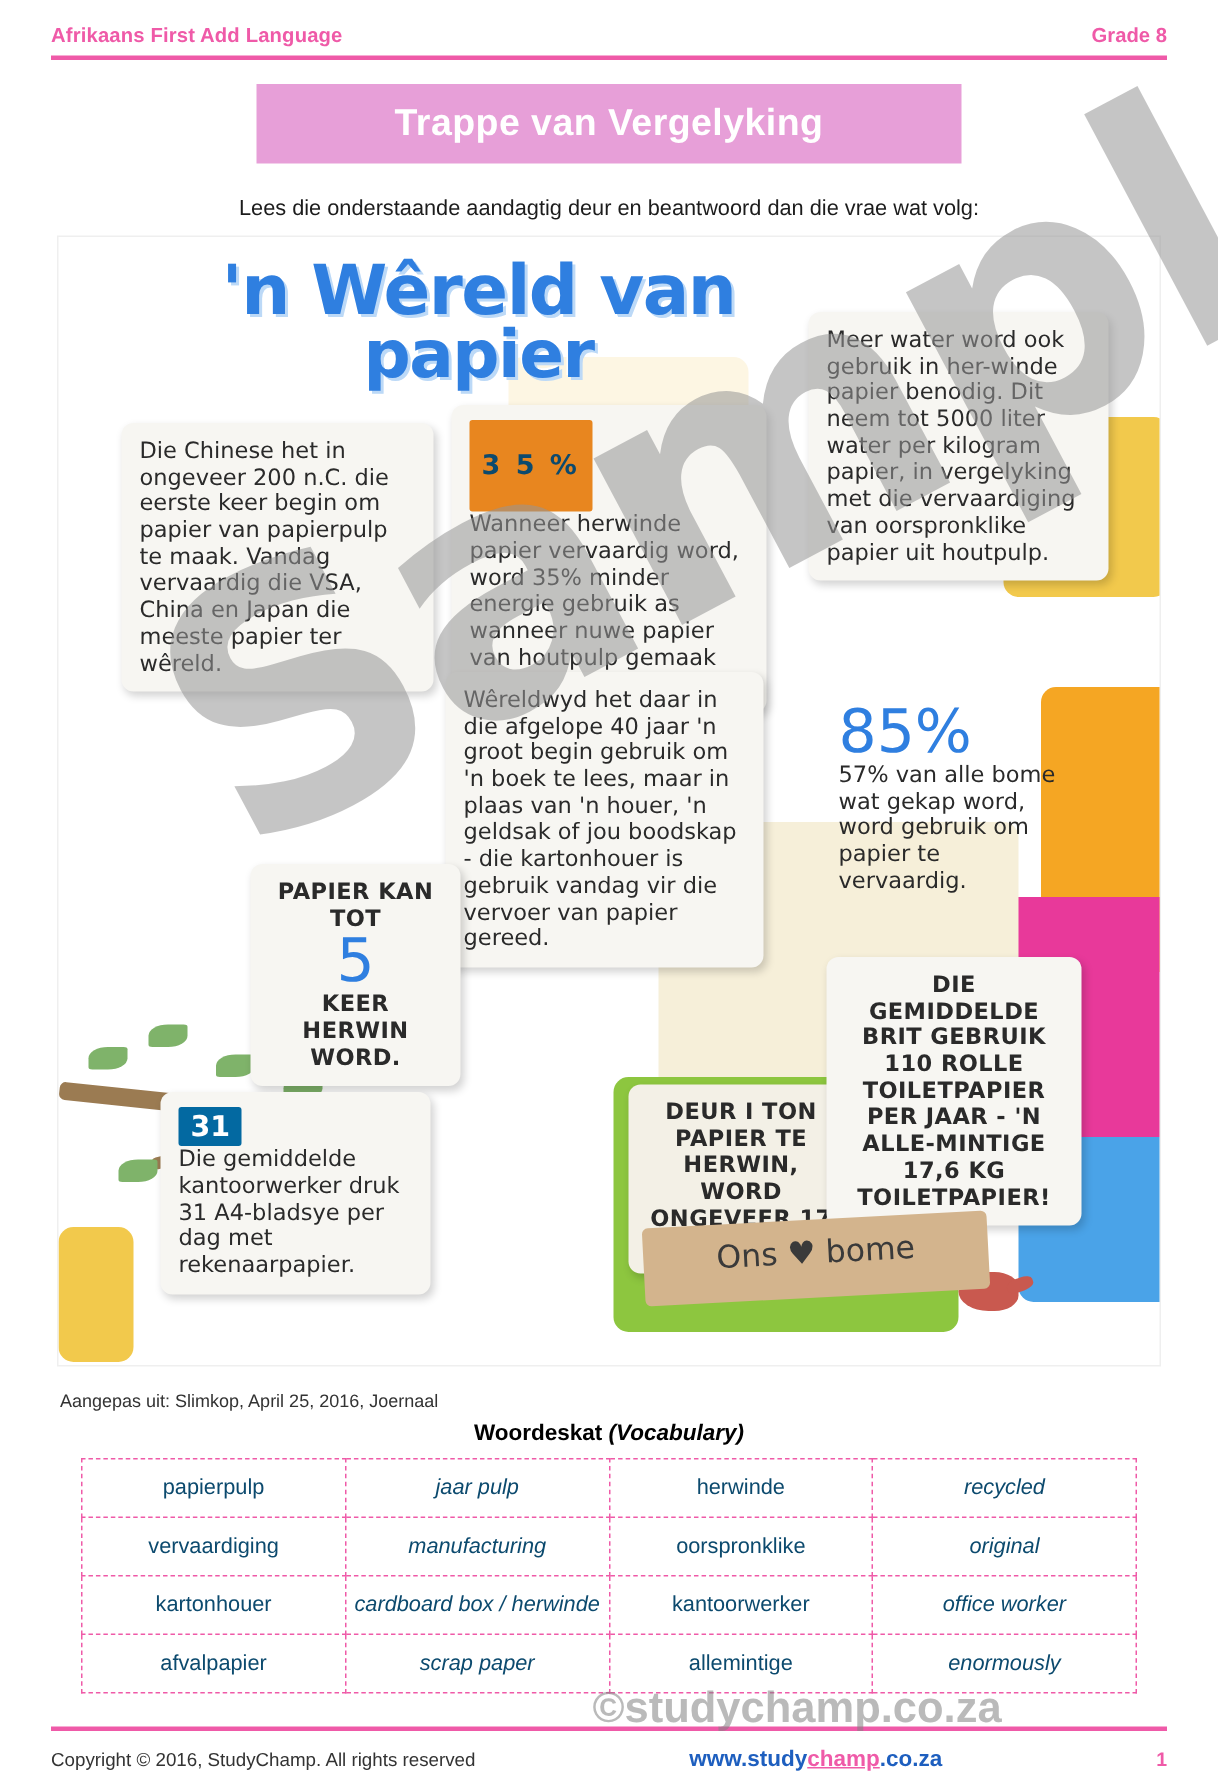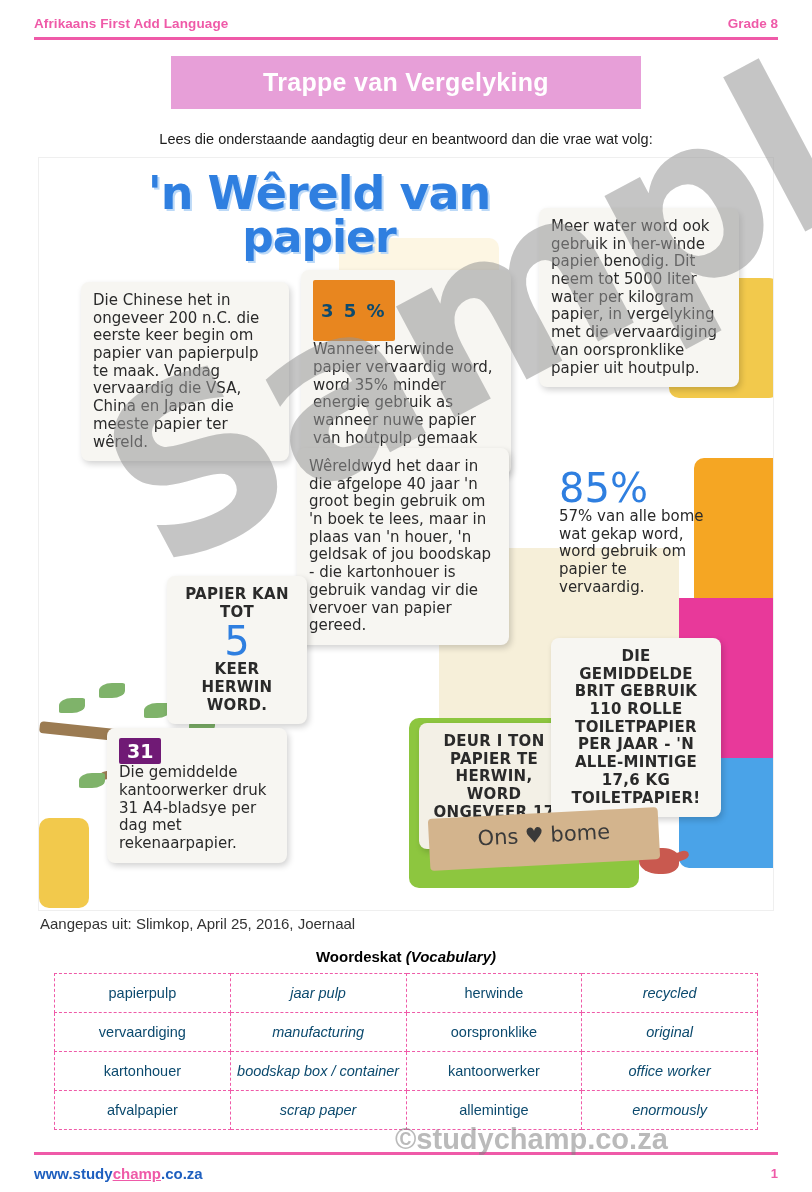--- a/index.html
+++ b/index.html
@@ -121,21 +121,21 @@
     background: #e8861f;
     color: #0c4a6e;
     font-weight: bold;
     padding: 20px 8px;
     font-size: 18px;
     letter-spacing: 2px;
     border-radius: 2px;
   }
   .num-box-green {
     display: inline-block;
-    background: #701a75;
+    background: #0369a1;
     color: #fff;
     font-weight: bold;
     padding: 2px 8px;
     font-size: 19px;
     border-radius: 2px;
   }
   .center { text-align: center; }
   .bold-caps {
     font-weight: bold;
     font-size: 15px;
@@ -187,32 +187,32 @@
     transform: rotate(-3deg);
     text-align: center;
     font-family: "DejaVu Sans", sans-serif;
     font-size: 21px;
     color: #3a3a3a;
     padding-top: 10px;
     box-sizing: border-box;
   }
 
   .source-line {
+    font-size: 12px;
+    color: #333;
+    margin-top: 16px;
+    margin-left: 6px;
+  }
+
+  
+  .vocab-title {
+    text-align: center;
     font-size: 15px;
-    color: #333;
-    margin-top: 4px;
-    margin-left: 6px;
-  }
-
-  
-  .vocab-title {
-    text-align: center;
-    font-size: 15px;
-    font-weight: bold;
-    margin-top: 16px;
+    font-weight: bold;
+    margin-top: 6px;
     margin-bottom: 8px;
   }
   .vocab-title em { font-style: italic; }
   table.vocab {
     border-collapse: collapse;
     width: 704px;
     margin: 0 auto;
     table-layout: fixed;
   }
   table.vocab td {
@@ -379,35 +379,36 @@
         <td class="eng">recycled</td>
       </tr>
       <tr>
         <td>vervaardiging</td>
         <td class="eng">manufacturing</td>
         <td>oorspronklike</td>
         <td class="eng">original</td>
       </tr>
       <tr>
         <td>kartonhouer</td>
-        <td class="eng">boodskap box / container</td>
+        <td class="eng">cardboard box / herwinde</td>
         <td>kantoorwerker</td>
         <td class="eng">office worker</td>
       </tr>
       <tr>
         <td>afvalpapier</td>
         <td class="eng">scrap paper</td>
         <td>allemintige</td>
         <td class="eng">enormously</td>
       </tr>
     </tbody>
   </table>
 
   <div class="footer-rule"></div>
   <div class="footer">
+    <div>Copyright © 2016, StudyChamp. All rights reserved</div>
     <div class="footer-url">
       <span>www.study</span><span class="champ">champ</span><span>.co.za</span>
     </div>
     <div class="footer-page">1</div>
   </div>
 
   <div class="wm-sample">Sample</div>
   <div class="wm-url">©studychamp.co.za</div>
 
 </div>

